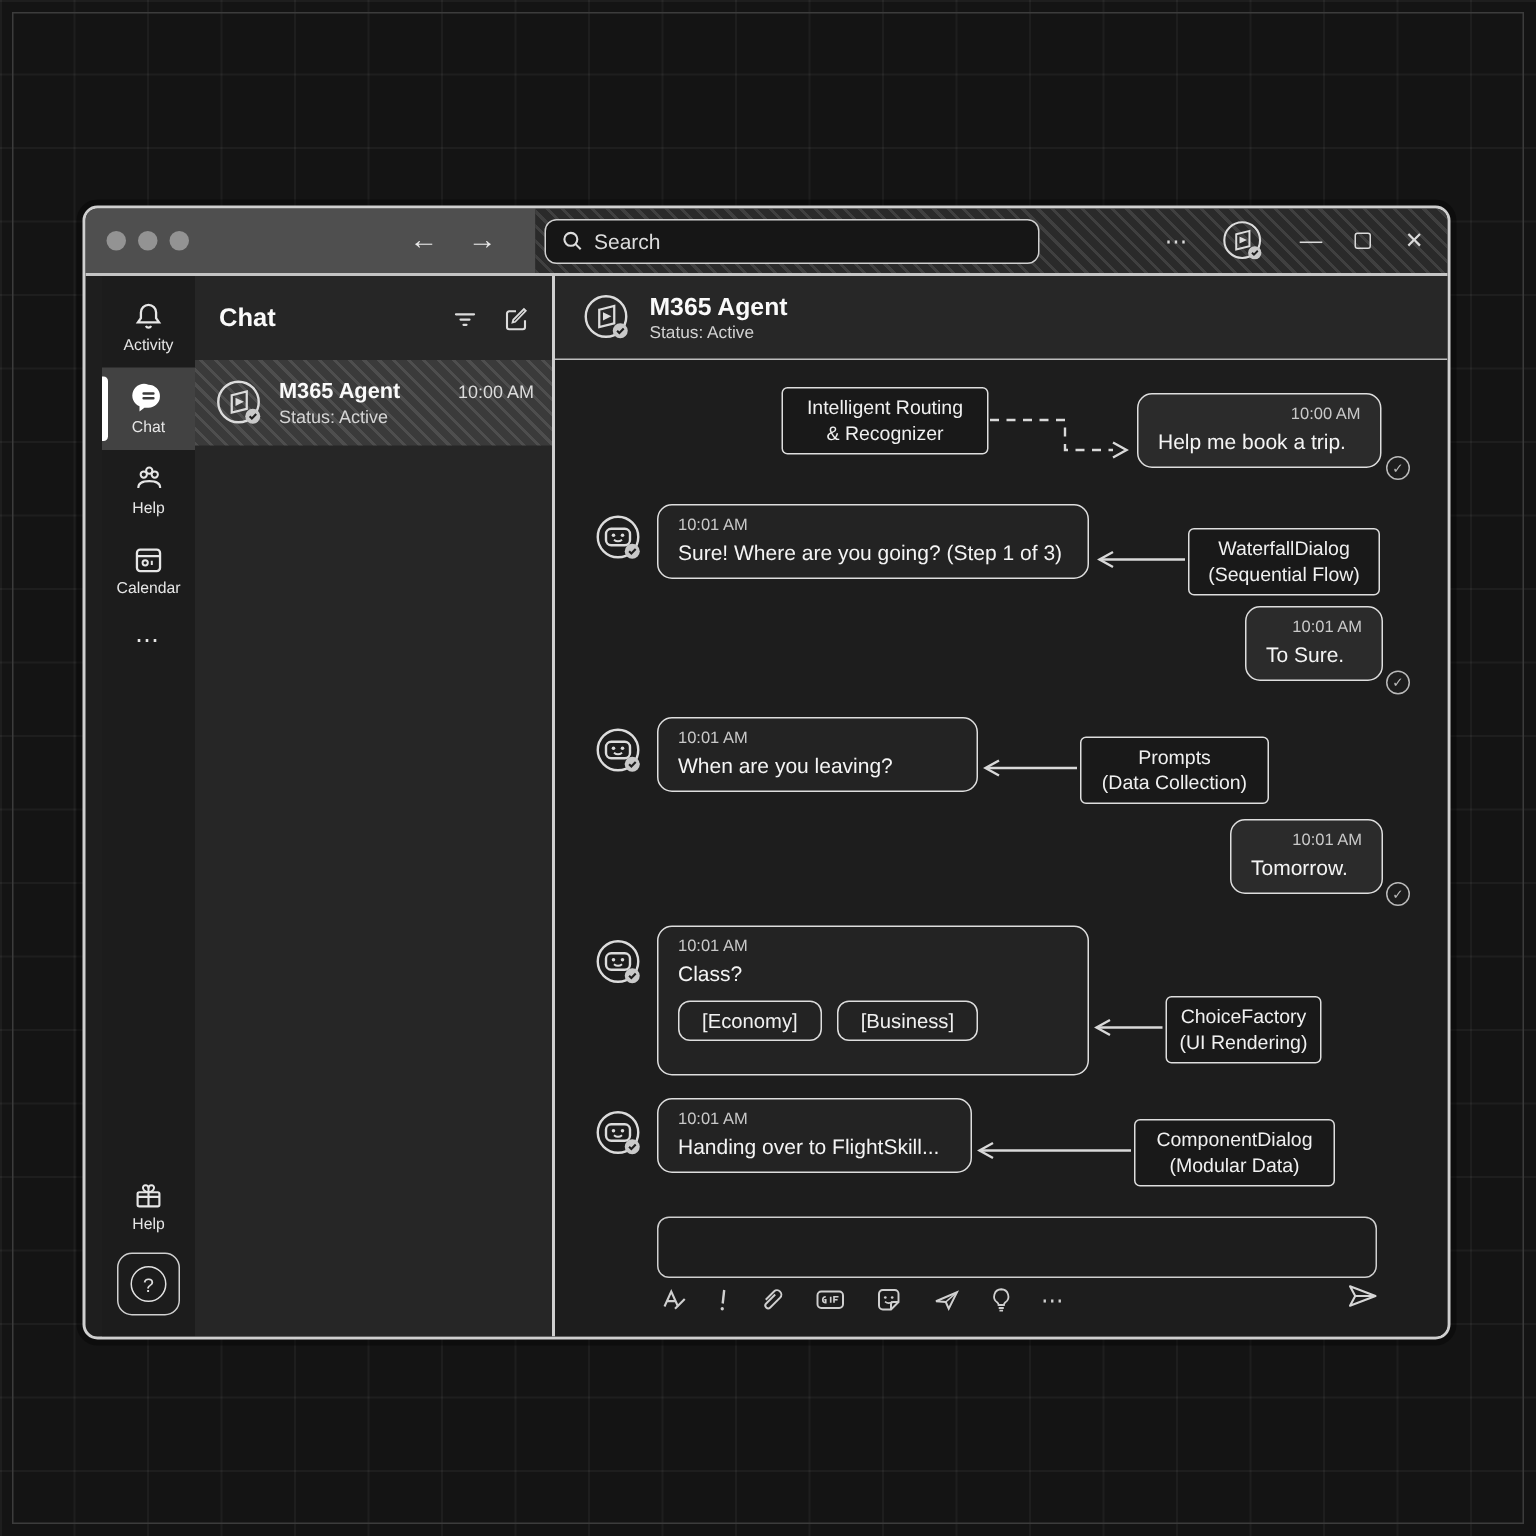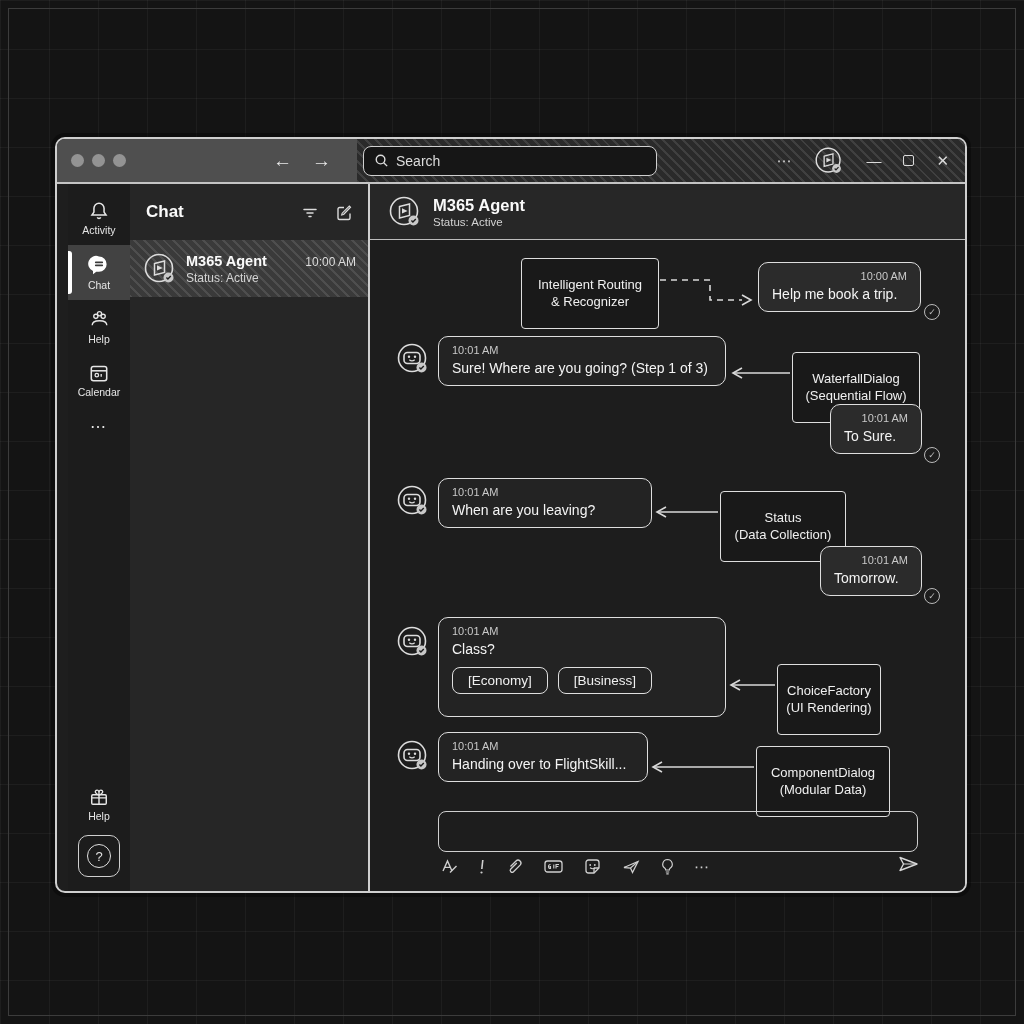--- a/index.html
+++ b/index.html
@@ -23,21 +23,21 @@
     background:#1e1e1e; border:2px solid #cfcfcf; border-radius:10px; overflow:hidden;
     box-shadow:0 0 0 4px rgba(0,0,0,0.35); }
 
   
   .titlebar { display:flex; height:45px; border-bottom:2px solid #c4c4c4; }
   .tb-left { width:300px; background:#4f4f4f; display:flex; align-items:center; padding:0 14px; }
   .dots { display:flex; gap:8px; }
   .dot { width:13px; height:13px; border-radius:50%; background:#939393; }
   .navarrows { margin-left:auto; display:flex; gap:20px; font-size:19px; color:#eaeaea; padding-right:12px; }
   .tb-right { flex:1; background-color:#2a2a2a; display:flex; align-items:center; padding:0 16px 0 6px; }
-  .searchbox { display:flex; align-items:center; gap:7px; width:294px; height:30px;
+  .searchbox { display:flex; align-items:center; gap:7px; width:330px; height:30px;
     border:1.5px solid #d0d0d0; border-radius:8px; background:#161616; padding:0 10px; }
   .searchbox input { flex:1; background:transparent; border:none; outline:none;
     color:#e6e6e6; font-size:14px; font-family:inherit; }
   .searchbox input::placeholder { color:#dcdcdc; opacity:1; }
   .tb-cluster { margin-left:auto; display:flex; align-items:center; gap:22px; color:#dadada; }
   .tb-more { font-size:15px; letter-spacing:1px; }
   .ctrl { font-size:15px; line-height:1; }
   .maxbox { width:11px; height:11px; border:1.6px solid #dadada; border-radius:2px; display:inline-block; }
 
   .main-row { display:flex; height:707px; }
@@ -76,21 +76,21 @@
   .cm-header .meta { margin-left:11px; }
   .cm-title { font-size:16.5px; font-weight:bold; color:#fafafa; }
   .cm-sub { font-size:11.5px; color:#d2d2d2; margin-top:1px; }
 
   .canvas { position:absolute; left:0; top:56px; width:610px; height:651px; }
   .canvas > * { position:absolute; }
 
   .connectors { left:0; top:0; pointer-events:none; }
 
   .ann { background:#191919; border:1.5px solid #dedede; border-radius:4px;
-    padding:18px 8px; text-align:center; font-size:13px; line-height:1.28; color:#f0f0f0; }
+    padding:5px 8px; text-align:center; font-size:13px; line-height:1.28; color:#f0f0f0; }
   .ann span { display:block; }
 
   .bubble { border:1.5px solid #dedede; border-radius:10px; background:#232323; padding:7px 13px 9px; }
   .bubble .time { font-size:11px; color:#c9c9c9; margin-bottom:4px; }
   .bubble .txt { font-size:14px; color:#f4f4f4; }
   .bubble.user { background-color:#2b2b2b; }
   .bubble.user .time { text-align:right; }
   .bubble.user .txt { text-align:left; }
 
   .receipt { width:16px; height:16px; border:1.3px solid #b9b9b9; border-radius:50%;
@@ -279,21 +279,21 @@
 
         <div class="ann" style="left:151px; top:18px; width:138px;">
           <span>Intelligent Routing</span>
           <span>&amp; Recognizer</span>
         </div>
         <div class="ann" style="left:422px; top:112px; width:128px;text-align:center;">
           <span>WaterfallDialog</span>
           <span>(Sequential Flow)</span>
         </div>
         <div class="ann" style="left:350px; top:251px; width:126px;">
-          <span>Status</span>
+          <span>Prompts</span>
           <span>(Data Collection)</span>
         </div>
         <div class="ann" style="left:407px; top:424px; width:104px;">
           <span>ChoiceFactory</span>
           <span>(UI Rendering)</span>
         </div>
         <div class="ann" style="left:386px; top:506px; width:134px;">
           <span>ComponentDialog</span>
           <span>(Modular Data)</span>
         </div>

